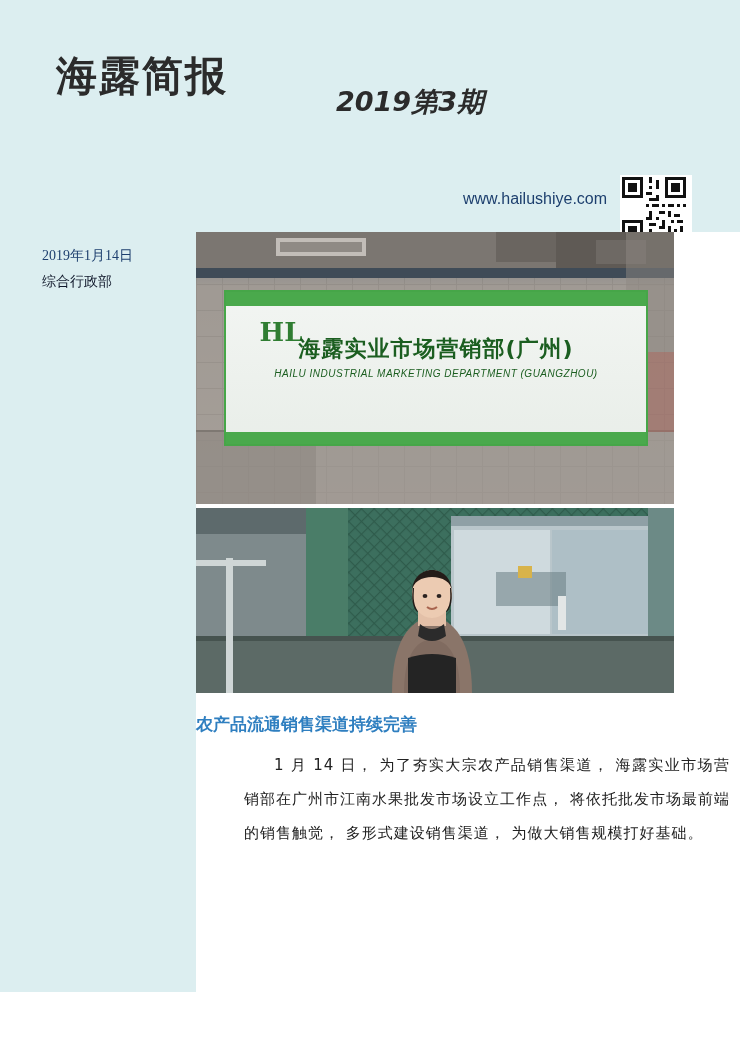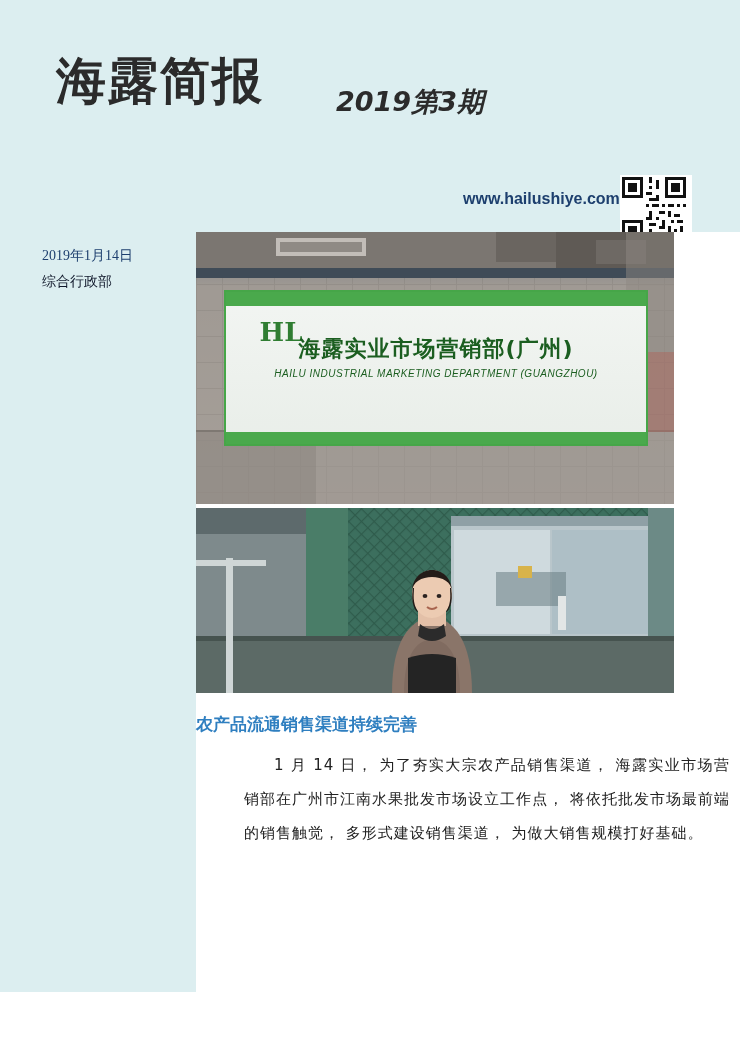--- a/index.html
+++ b/index.html
@@ -24,21 +24,21 @@
   .header-band {
     position: absolute;
     left: 0; top: 0;
     width: 740px;
     height: 232px;
     background: #dceef0;
   }
   .header-title {
     position: absolute;
     left: 56px; top: 56px;
-    font-size: 50px;
+    font-size: 41px;
     font-weight: bold;
     letter-spacing: 2px;
     color: #2b2b2b;
     font-family: "DejaVu Sans", sans-serif;
     line-height: 1;
   }
   .header-issue {
     position: absolute;
     left: 336px; top: 88px;
     font-size: 27px;
@@ -46,21 +46,21 @@
     color: #2b2b2b;
     font-family: "DejaVu Sans", sans-serif;
     line-height: 1;
     font-style: italic;
   }
   .header-url {
     position: absolute;
     left: 463px; top: 208px;
     font-size: 16px;
     color: #1d3f6e;
-    font-weight: bold;
+    font-weight: normal;
     font-family: "Liberation Sans", sans-serif;
     transform: translateY(-100%);
   }
   
   .qr {
     position: absolute;
     left: 620px; top: 175px;
     width: 68px; height: 68px;
     background: #ffffff;
     padding: 2px;

